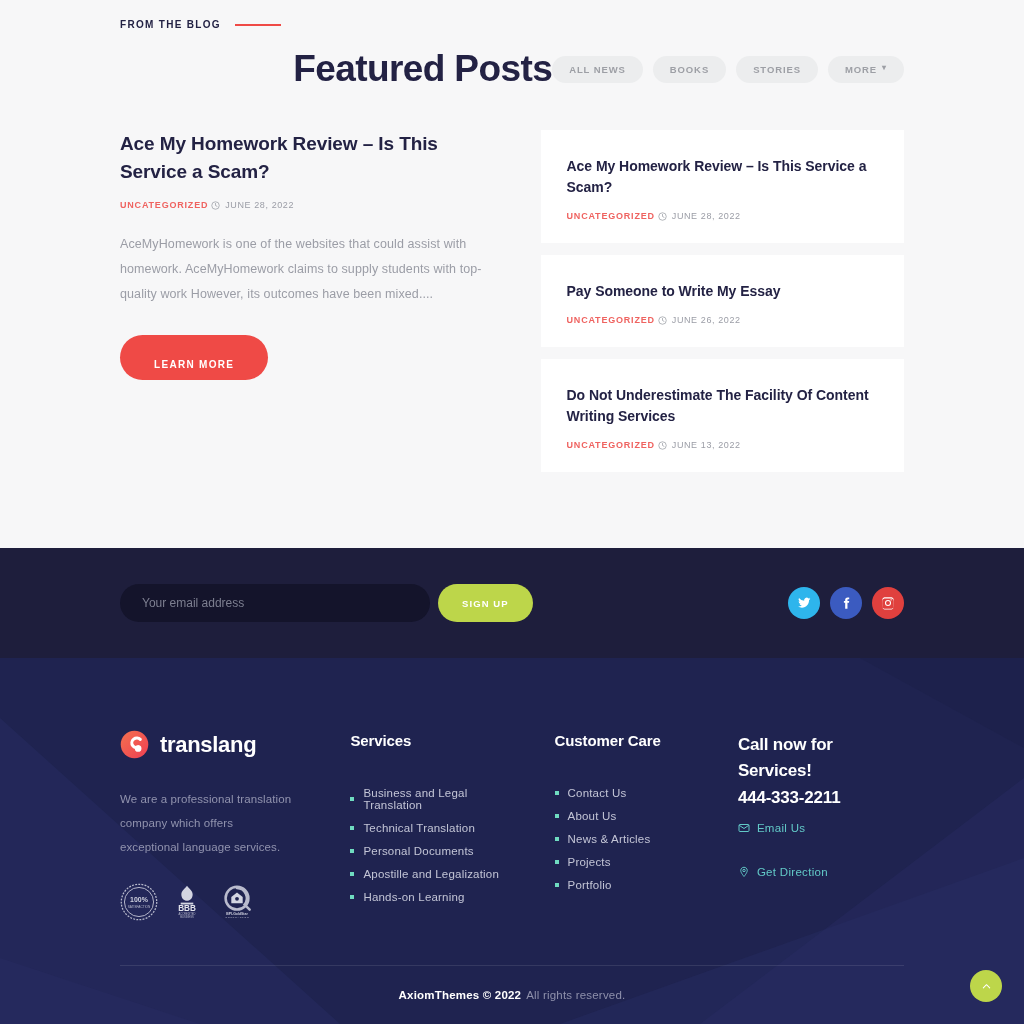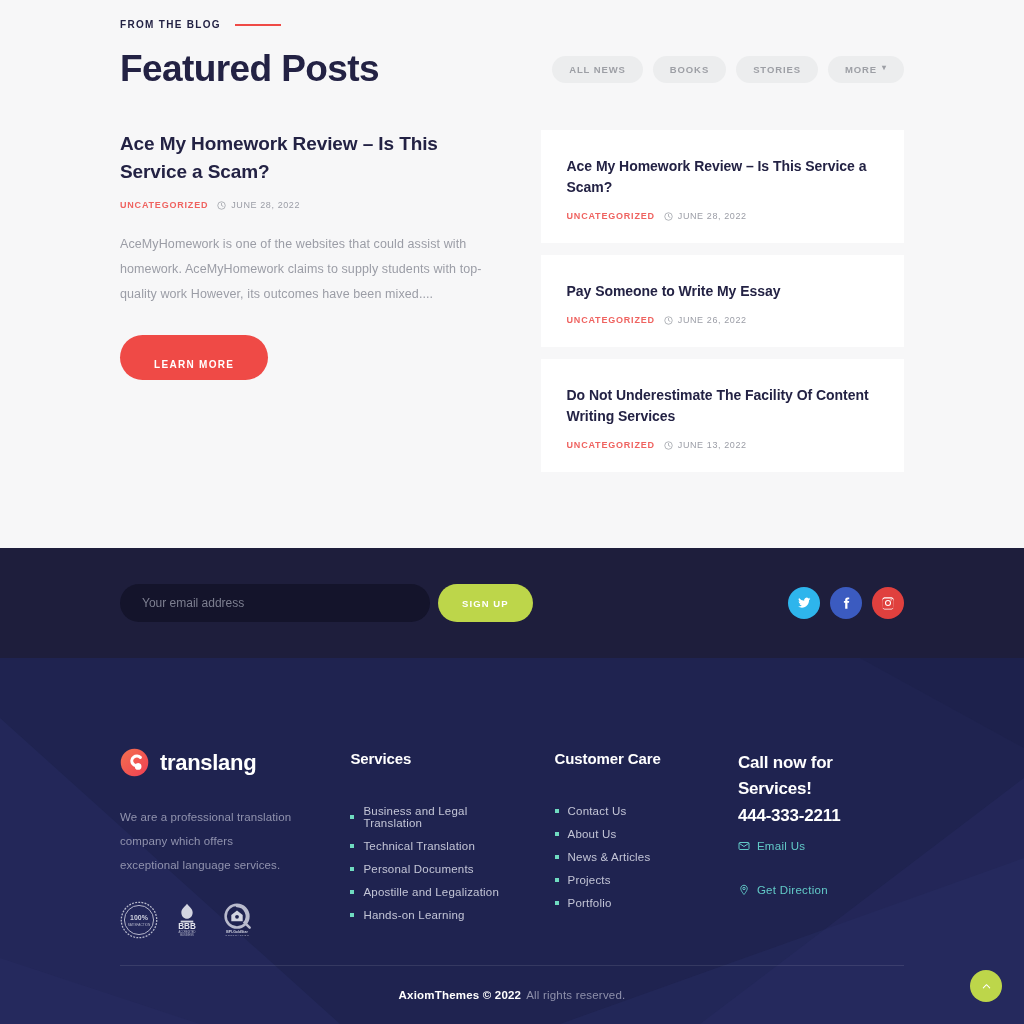--- a/index.html
+++ b/index.html
@@ -31,21 +31,21 @@
     letter-spacing: 1.3px;
     color: #232244;
   }
   .eyebrow-line {
     width: 46px; height: 2px;
     background: #ef4a46;
   }
 
   .head-row {
     display: flex;
-    justify-content: space-between;
+    justify-content: flex-end;
     align-items: center;
     margin-top: 18px;
   }
   .page-title {
     font-size: 37px;
     font-weight: 700;
     color: #232244;
     letter-spacing: -0.6px;
   }
   .filters { display: flex; gap: 10px; align-items: center; }
@@ -84,21 +84,21 @@
   .feature-title {
     font-size: 19px;
     font-weight: 700;
     color: #232244;
     line-height: 1.45;
     letter-spacing: -0.1px;
   }
   .meta-row {
     display: flex;
     align-items: center;
-    gap: 9px;
+    gap: 3px;
     margin-top: 15px;
   }
   .meta-cat {
     font-size: 9px;
     font-weight: 600;
     letter-spacing: 0.8px;
     color: #ef6360;
   }
   .meta-date {
     display: flex;
@@ -210,21 +210,21 @@
   
   .footer {
     position: relative;
     height: 366px;
     background: #1f2350;
     overflow: hidden;
   }
   .footer-deco { position: absolute; inset: 0; pointer-events: none; }
   .footer-inner {
     position: relative;
-    padding: 90px 120px 0 120px;
+    padding: 72px 120px 0 120px;
     display: flex;
     z-index: 2;
     gap: 28px;
   }
 
   .fcol-brand { width: 210px; }
   .logo-row { display: flex; align-items: center; gap: 11px; }
   .logo-mark { width: 29px; height: 29px; display: block; }
   .logo-text {
     font-size: 22px;

